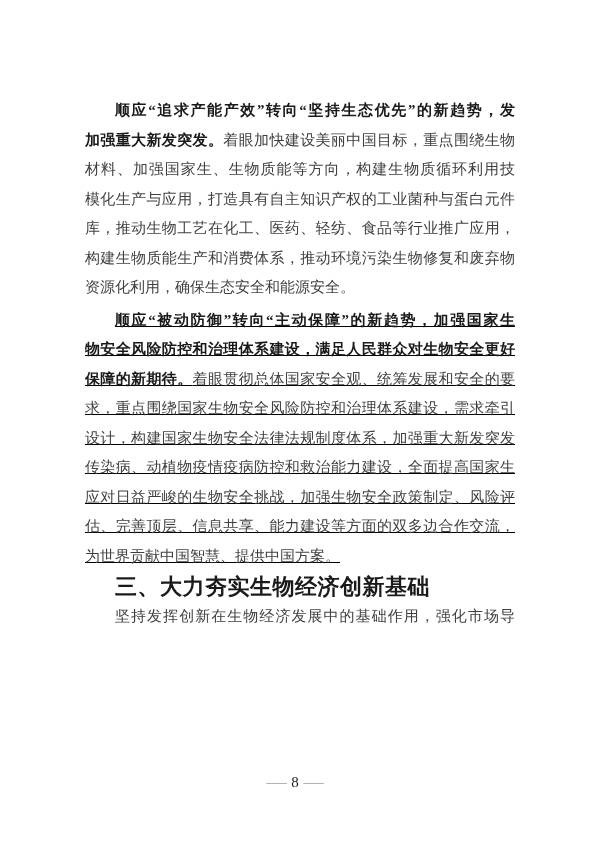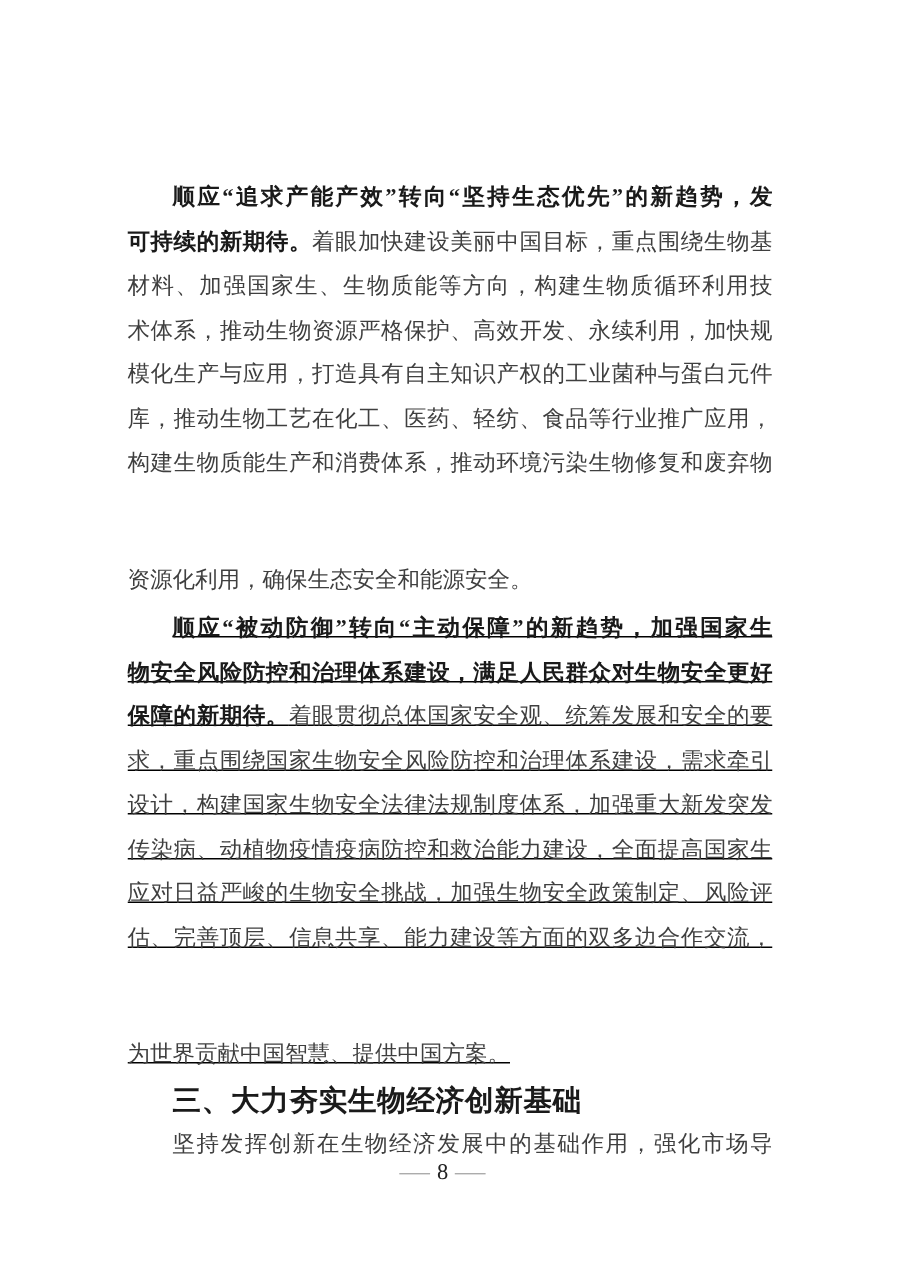--- a/index.html
+++ b/index.html
@@ -12,21 +12,21 @@
     width: 600px;
     height: 849px;
     margin: 0 auto;
     background: #ffffff;
     font-family: "Liberation Serif", "DejaVu Serif", serif;
     overflow: hidden;
   }
   .text-block {
     position: absolute;
     left: 85px;
-    top: 118px;
+    top: 96px;
     width: 430px;
   }
   .paragraph {
     margin: 0;
   }
   .paragraph + .paragraph {
     margin-top: 3px;
     text-decoration: underline;
   }
   .line {
@@ -37,33 +37,32 @@
     text-align: justify;
     text-align-last: justify;
     overflow: hidden;
     white-space: normal;
   }
   .line.first {
     padding-left: 30px;
   }
   .line.last {
     text-align-last: left;
-    margin-top: 48px;
   }
   .seg.bold {
     font-weight: bold;
     color: #1a1a1a;
   }
   .heading {
     height: 29.5px;
     line-height: 29.5px;
     padding-left: 30px;
     font-family: "Liberation Sans", "DejaVu Sans", sans-serif;
     font-weight: bold;
-    font-size: 19px;
+    font-size: 22px;
     letter-spacing: 0.5px;
     color: #1a1a1a;
     margin-top: 1px;
   }
   .footer {
     position: absolute;
     left: 0;
     top: 770px;
     width: 590px;
     height: 24px;
@@ -84,23 +83,22 @@
 </style>
 </head>
 <body>
 
 <div class="page">
 
   <div class="text-block">
 
   <div class="paragraph">
         <div class="line first"><span class="seg bold">顺应“追求产能产效”转向“坚持生态优先”的新趋势，发</span></div>
-        <div class="line"><span class="seg bold">可持续的新期待。</span><span class="seg">着眼加快建设美丽中国目标，重点围绕生物基</span></div>
+        <div class="line"><span class="seg bold">加强重大新发突发。</span><span class="seg">着眼加快建设美丽中国目标，重点围绕生物基</span></div>
         <div class="line"><span class="seg">材料、加强国家生、生物质能等方向，构建生物质循环利用技</span></div>
-        <div class="line"><span class="seg">术体系，推动生物资源严格保护、高效开发、永续利用，加快规</span></div>
         <div class="line"><span class="seg">模化生产与应用，打造具有自主知识产权的工业菌种与蛋白元件</span></div>
         <div class="line"><span class="seg">库，推动生物工艺在化工、医药、轻纺、食品等行业推广应用，</span></div>
         <div class="line"><span class="seg">构建生物质能生产和消费体系，推动环境污染生物修复和废弃物</span></div>
         <div class="line last"><span class="seg">资源化利用，确保生态安全和能源安全。</span></div>
       </div>
       <div class="paragraph">
         <div class="line first"><span class="seg bold">顺应“被动防御”转向“主动保障”的新趋势，加强国家生</span></div>
         <div class="line"><span class="seg bold">物安全风险防控和治理体系建设，满足人民群众对生物安全更好</span></div>
         <div class="line"><span class="seg bold">保障的新期待。</span><span class="seg">着眼贯彻总体国家安全观、统筹发展和安全的要</span></div>
         <div class="line"><span class="seg">求，重点围绕国家生物安全风险防控和治理体系建设，需求牵引</span></div>

